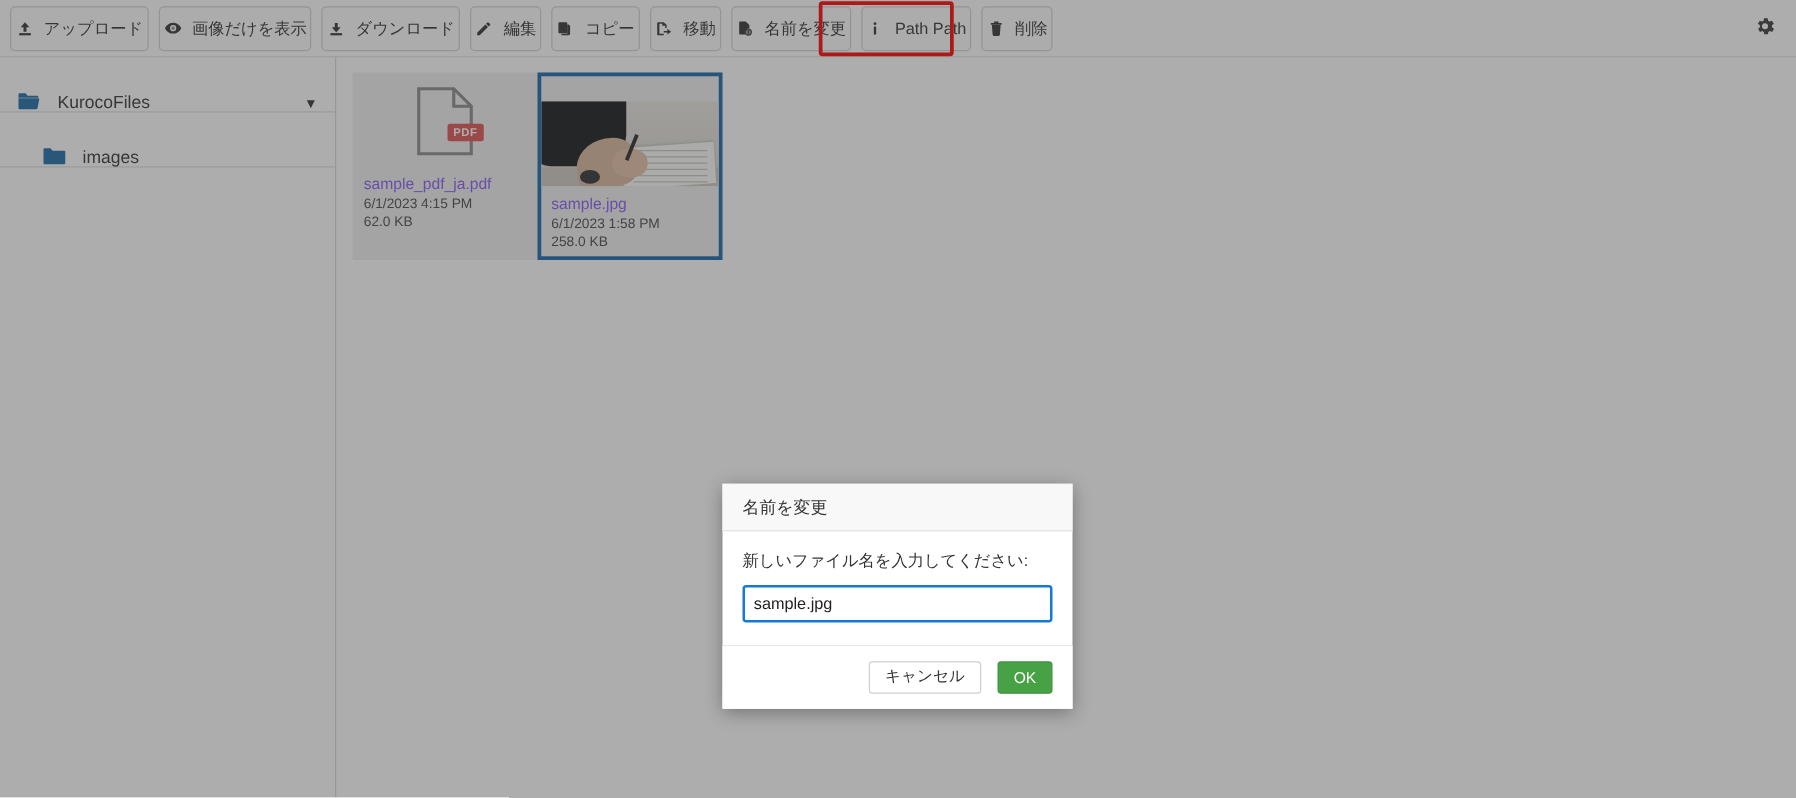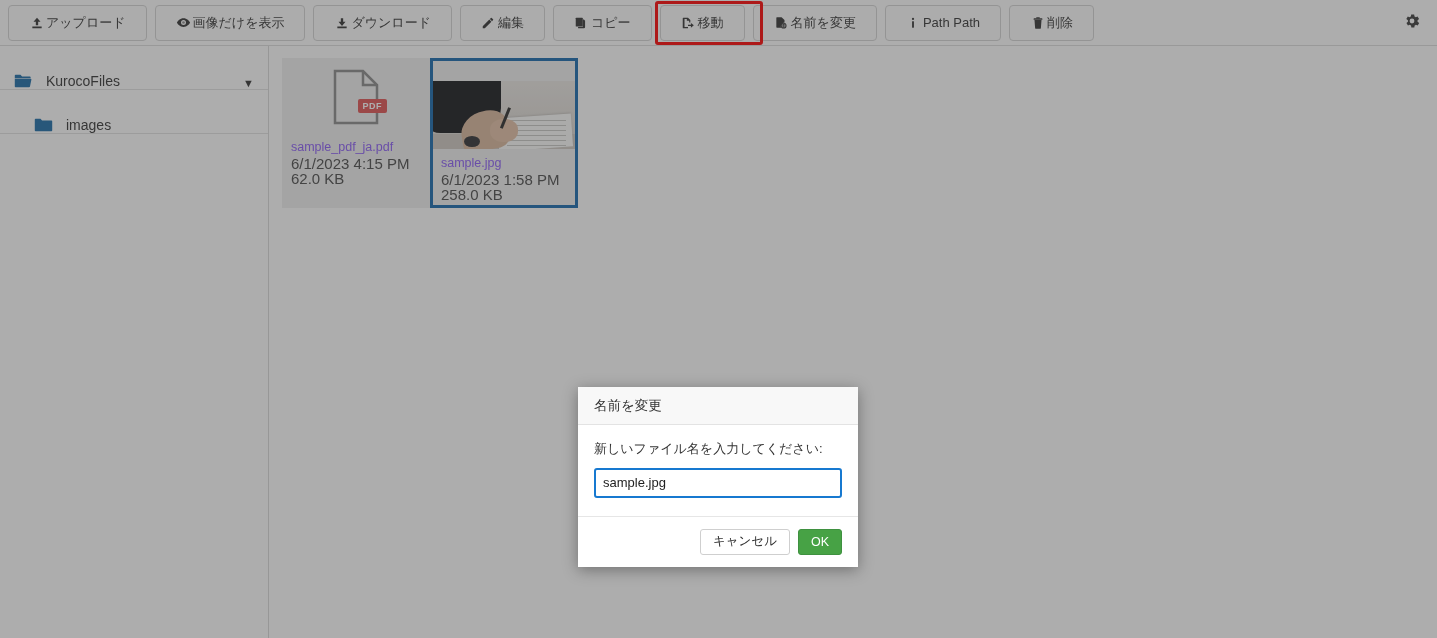--- a/index.html
+++ b/index.html
@@ -28,22 +28,22 @@
     background: #ffffff;
     border-bottom: 1px solid #dddddd;
     display: flex;
     align-items: center;
     padding: 0 8px;
   }
   .tb-btn {
     height: 36px;
     display: inline-flex;
     align-items: center;
-    gap: 2px;
-    padding: 0 20px;
+    gap: 8px;
+    padding: 0 3px;
     margin-right: 8px;
     background: #fdfdfd;
     border: 1px solid #d4d4d4;
     border-radius: 4px;
     font-size: 13px;
     color: #333333;
     white-space: nowrap;
     cursor: pointer;
     text-align: right;
   }
@@ -156,21 +156,21 @@
   .meta { padding: 6px 8px 0 8px; }
   .fname {
     font-size: 12.5px;
     color: #8b5cf6;
     line-height: 16px;
     white-space: nowrap;
     overflow: hidden;
     text-overflow: ellipsis;
   }
   .fdate, .fsize {
-    font-size: 15px;
+    font-size: 11px;
     color: #4a4a4a;
     line-height: 13px;
     margin-top: 2px;
   }
 
   
   .photo-art {
     width: 100%; height: 100%;
     position: relative;
     background: linear-gradient(180deg,#e9e6e2 0%, #e2ded9 45%, #d6d2cd 100%);
@@ -274,21 +274,21 @@
     border: 2px solid #1779d0;
     border-radius: 3px;
     outline: none;
     background: #fff;
   }
   #dlg-footer {
     height: 50px;
     display: flex;
     align-items: center;
     justify-content: flex-end;
-    gap: 8px;
+    gap: 13px;
     padding: 0 16px;
     background: #fff;
   }
   .btn-cancel {
     height: 26px;
     padding: 0 12px;
     font-size: 12.5px;
     color: #333;
     background: #fff;
     border: 1px solid #cfcfcf;

